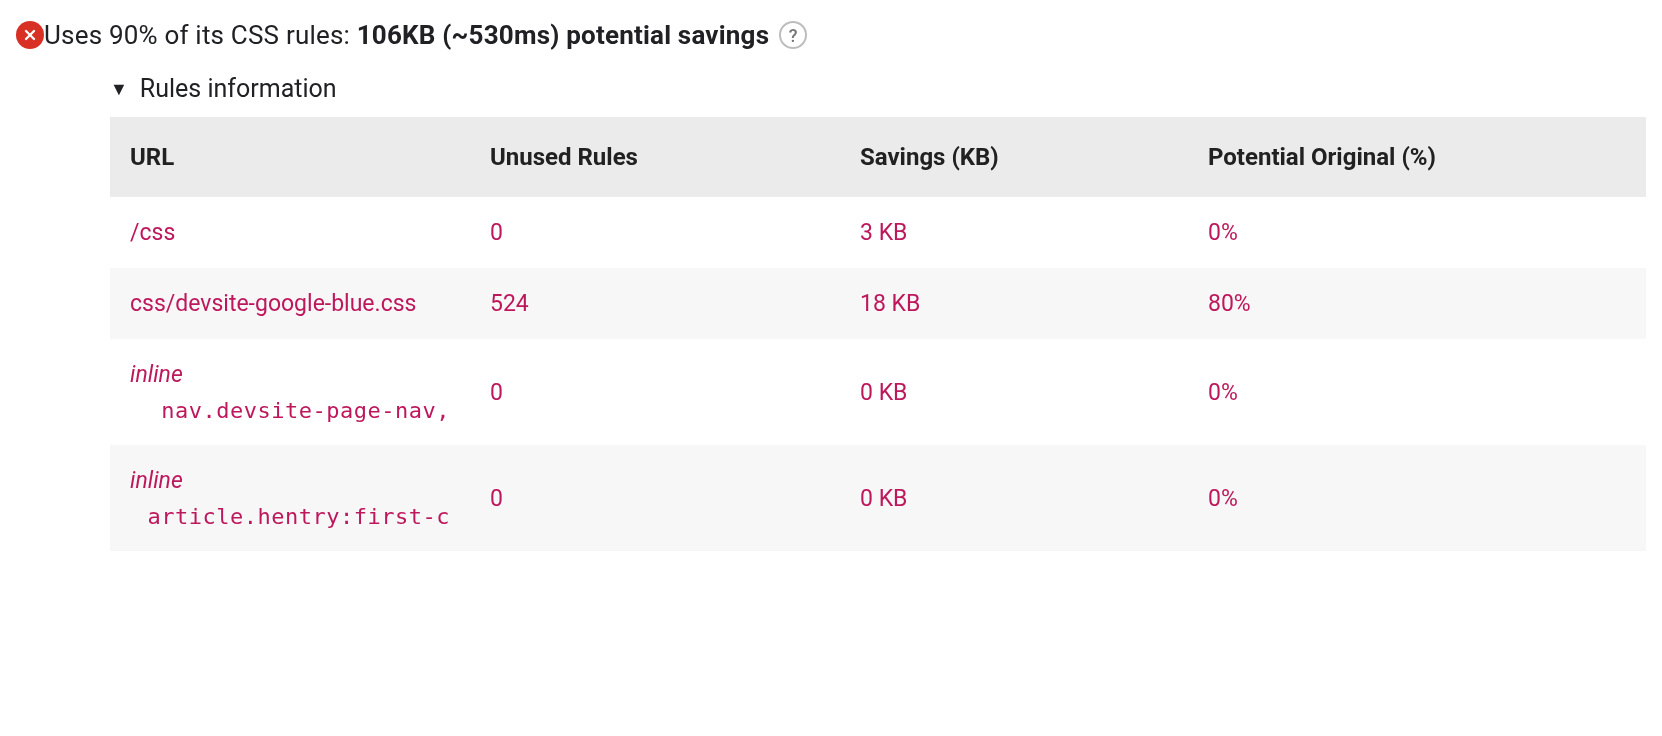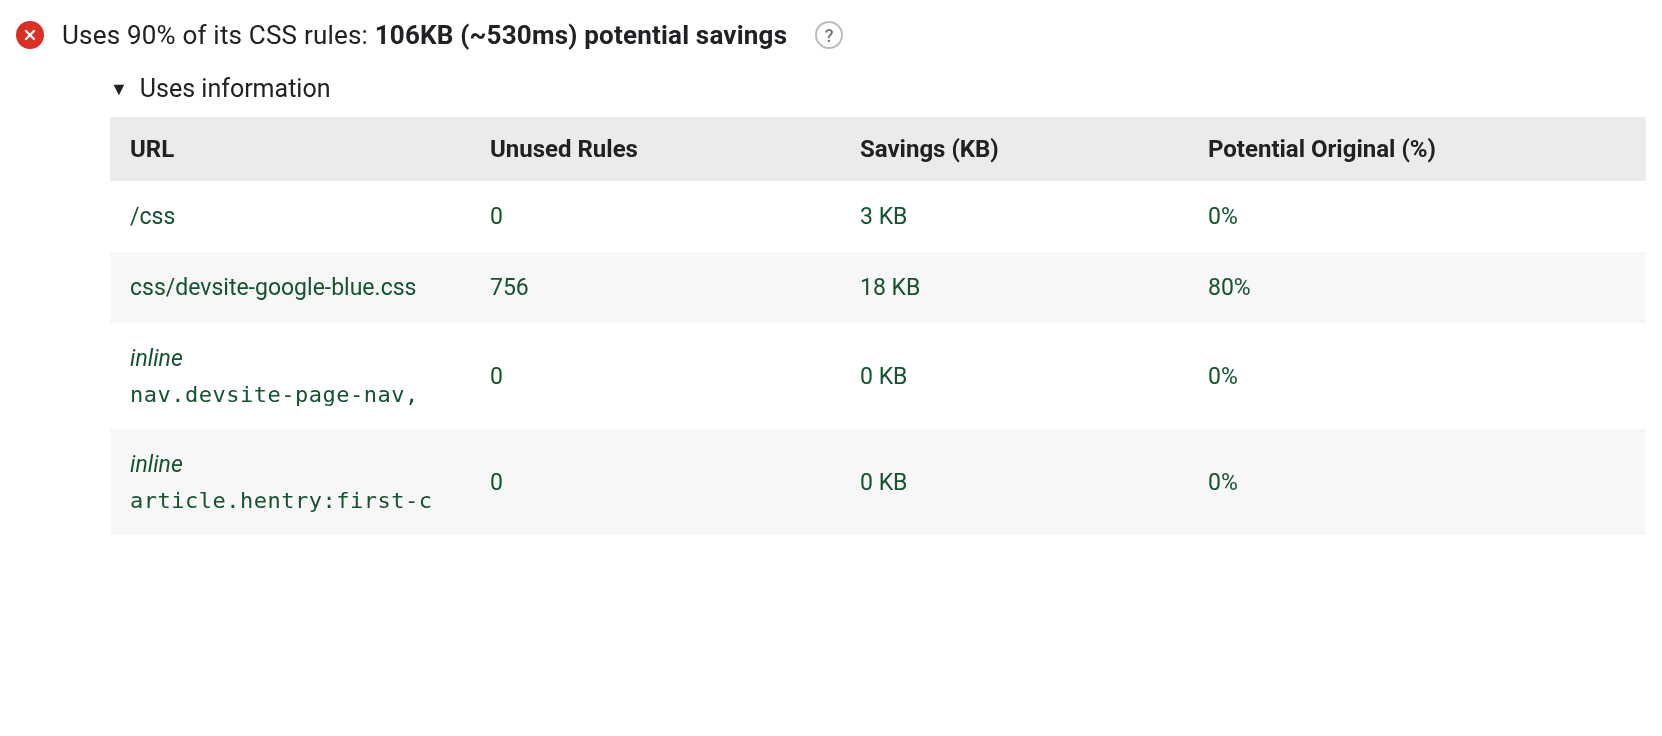--- a/index.html
+++ b/index.html
@@ -8,21 +8,20 @@
     padding: 16px;
     font-family: Roboto, "Helvetica Neue", Arial, sans-serif;
     font-size: 20px;
     color: #212121;
     background: #fff;
     width: 1662px;
   }
   .audit-row {
     display: flex;
     align-items: center;
-    gap: 18px;
     padding: 4px 0 18px 0;
   }
   .fail-icon {
     width: 28px;
     height: 28px;
     border-radius: 50%;
     background: #d93025;
     display: flex;
     align-items: center;
     justify-content: center;
@@ -69,27 +68,27 @@
   table.results {
     width: 100%;
     border-collapse: collapse;
     table-layout: fixed;
   }
   table.results th {
     text-align: left;
     background: #ebebeb;
     font-weight: 700;
     font-size: 24px;
-    padding: 18px 20px;
+    padding: 26px 20px;
     color: #212121;
   }
   table.results td {
     padding: 22px 20px;
     font-size: 23px;
-    color: #14532d;
+    color: #be185d;
     vertical-align: middle;
     background: #fff;
   }
   table.results tbody tr:nth-child(even) td {
     background: #f7f7f7;
   }
   col.c-url { width: 360px; }
   col.c-unused { width: 370px; }
   col.c-orig { width: 348px; }
   col.c-sav { width: auto; }
@@ -102,20 +101,21 @@
     display: block;
     margin-bottom: 10px;
   }
   .code-snip {
     font-family: "Menlo", "Consolas", monospace;
     letter-spacing: 0.5px;
     font-size: 22px;
     display: block;
     white-space: nowrap;
     overflow: hidden;
+    text-align: right;
   }
 </style>
 </head>
 <body>
 
 <div class="audit-row">
   <div class="fail-icon">
     <svg viewBox="0 0 24 24" fill="none" stroke="#fff" stroke-width="3.5" stroke-linecap="round">
       <line x1="6" y1="6" x2="18" y2="18"></line>
       <line x1="18" y1="6" x2="6" y2="18"></line>
@@ -123,21 +123,21 @@
   </div>
   <div class="audit-title">
     <span>Uses 90% of its CSS rules: </span><span class="bold">106KB (~530ms) potential savings</span>
   </div>
   <div class="help-icon">?</div>
 </div>
 
 <div class="details-block">
   <div class="disclosure">
     <span class="tri">▼</span>
-    <span>Uses information</span>
+    <span>Rules information</span>
   </div>
 
   <table class="results">
     <colgroup>
       <col class="c-url">
         <col class="c-unused">
         <col class="c-orig">
         <col class="c-sav">
     </colgroup>
     <thead>
@@ -150,21 +150,21 @@
     </thead>
     <tbody id="tbody">
         <tr>
           <td class="url-cell">/css</td>
           <td>0</td>
           <td>3 KB</td>
           <td>0%</td>
         </tr>
         <tr>
           <td class="url-cell">css/devsite-google-blue.css</td>
-          <td>756</td>
+          <td>524</td>
           <td>18 KB</td>
           <td>80%</td>
         </tr>
         <tr>
           <td class="url-cell">
             <span class="inline-label">inline</span>
             <span class="code-snip">nav.devsite-page-nav,</span>
           </td>
           <td>0</td>
           <td>0 KB</td>

